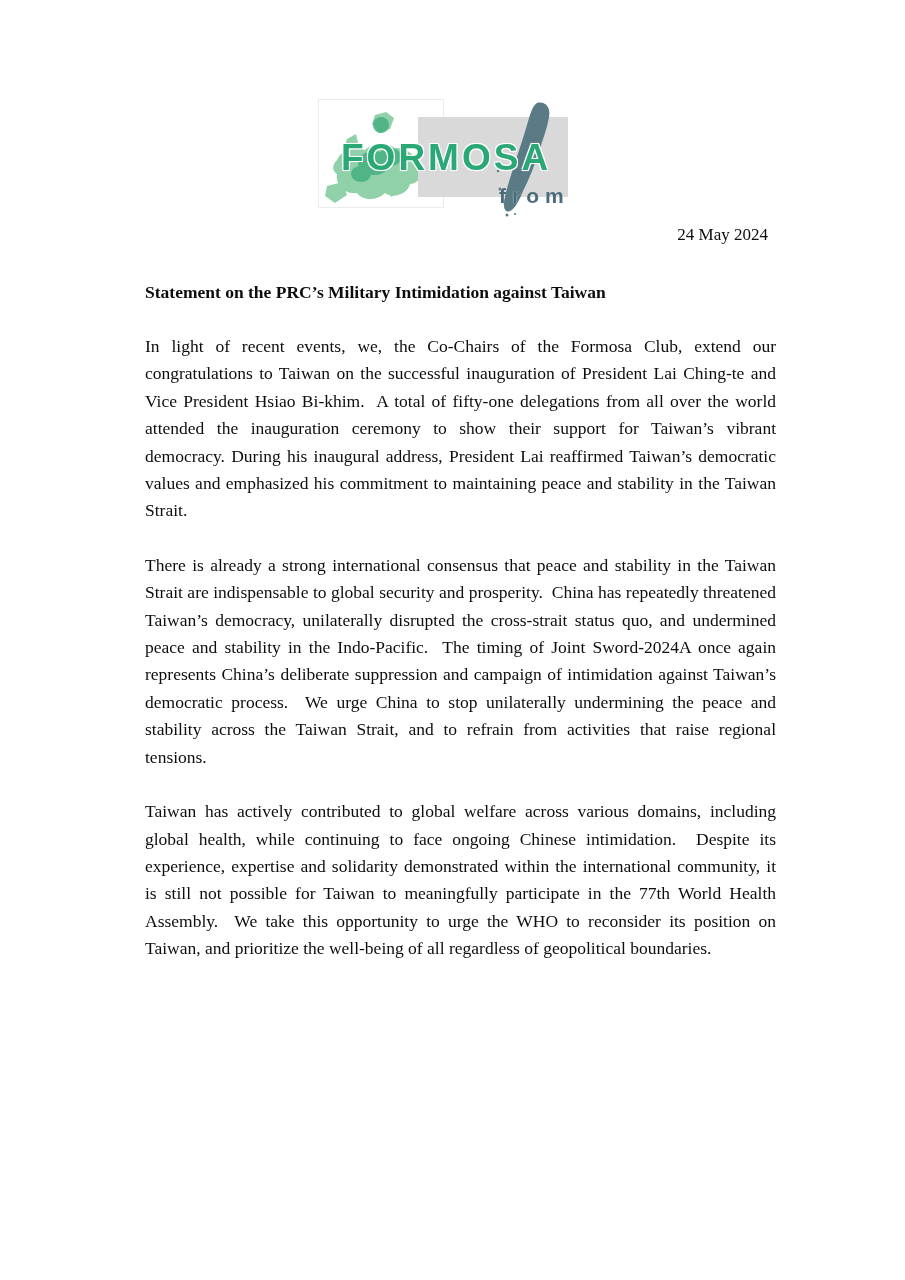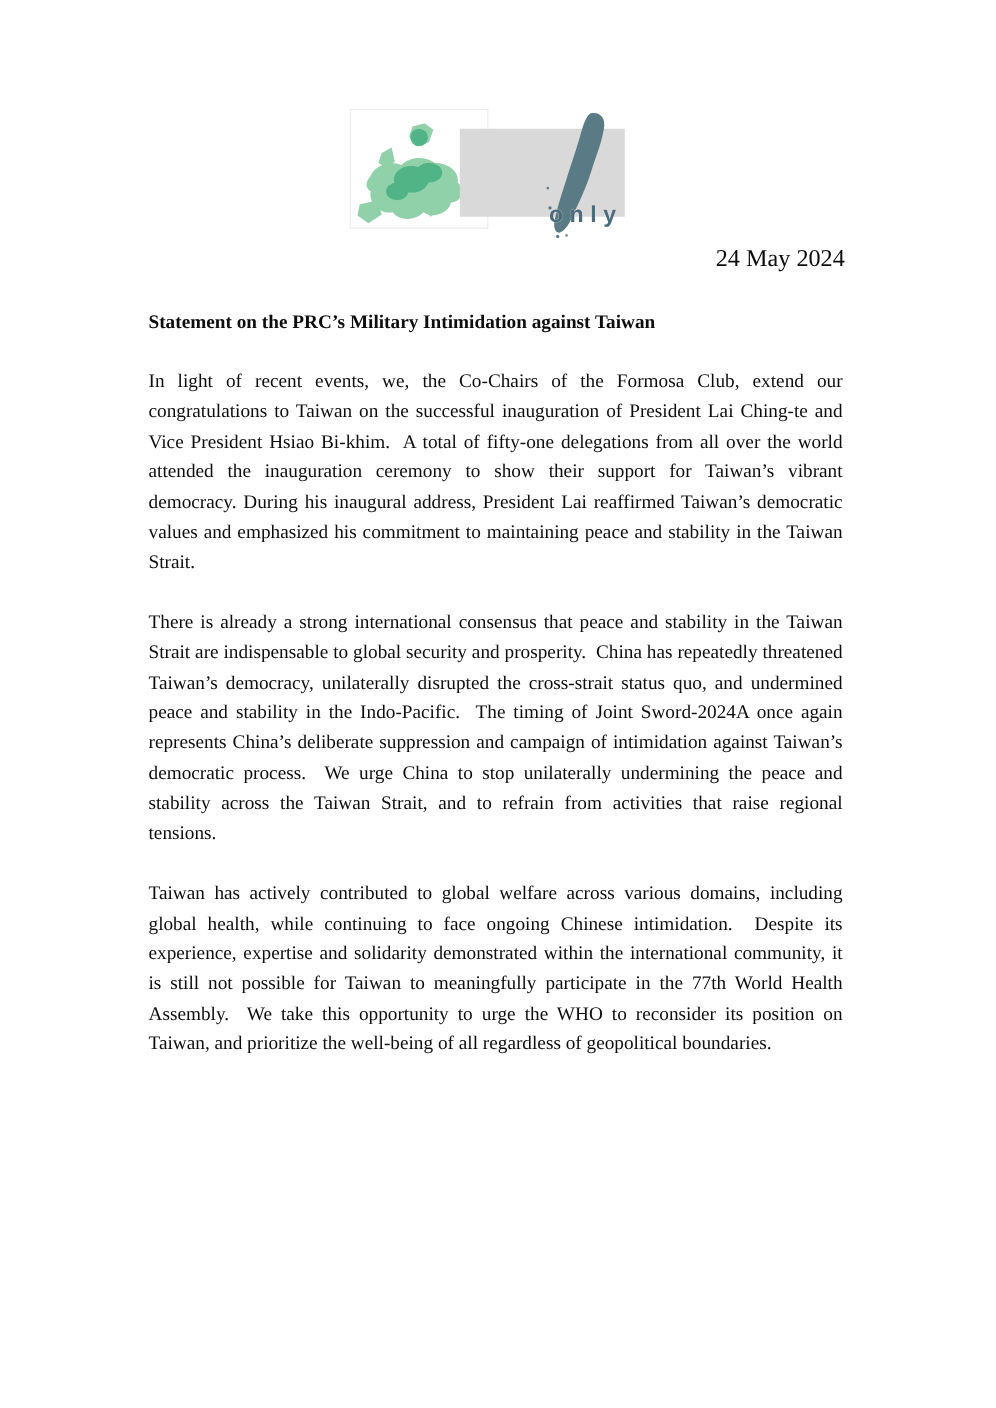--- a/index.html
+++ b/index.html
@@ -76,26 +76,26 @@
     color: #4a6b7c;
     white-space: nowrap;
     text-shadow: 0 0 1px #ffffff;
   }
 
   
   .date-line {
     position: absolute;
     right: 137px;
     top: 221px;
-    font-size: 22px;
+    font-size: 17px;
     line-height: 27px;
   }
   .content {
     position: absolute;
-    left: 135px;
+    left: 145px;
     top: 279px;
     width: 631px;
   }
   .doc-title {
     font-size: 17.5px;
     font-weight: bold;
     line-height: 27px;
     margin: 0 0 27px 0;
   }
   .para {
@@ -135,21 +135,22 @@
   <svg class="taiwan-map" viewBox="0 0 68 116" xmlns="http://www.w3.org/2000/svg" aria-hidden="true">
     <g fill="#5a7a85">
       <path d="M42,2 C50,0 56,6 54,16 C52,28 48,38 44,50 C40,64 34,78 28,90 C25,98 20,108 15,110 C11,112 8,108 9,100 C11,90 14,80 18,68 C23,52 28,38 32,24 C35,14 37,5 42,2 Z"></path>
       <circle cx="12" cy="114" r="1.5"></circle>
       <circle cx="20" cy="113" r="1.1"></circle>
       <circle cx="5" cy="88" r="1.5"></circle>
       <circle cx="3" cy="70" r="1.2"></circle>
     </g>
   </svg>
 
-  <div class="club-wordmark">only</div>
+  <div class="formosa-wordmark">FORMOSA</div>
+  <div class="club-wordmark">from</div>
 </div>
 
 <div class="date-line">24 May 2024</div>
 
 <div class="content">
   <div class="doc-title">Statement on the PRC’s Military Intimidation against Taiwan</div>
   <p class="para">In light of recent events, we, the Co-Chairs of the Formosa Club, extend our congratulations to Taiwan on the successful inauguration of President Lai Ching-te and Vice President Hsiao Bi-khim.  A total of fifty-one delegations from all over the world attended the inauguration ceremony to show their support for Taiwan’s vibrant democracy. During his inaugural address, President Lai reaffirmed Taiwan’s democratic values and emphasized his commitment to maintaining peace and stability in the Taiwan Strait.</p>
   <p class="para">There is already a strong international consensus that peace and stability in the Taiwan Strait are indispensable to global security and prosperity.  China has repeatedly threatened Taiwan’s democracy, unilaterally disrupted the cross-strait status quo, and undermined peace and stability in the Indo-Pacific.  The timing of Joint Sword-2024A once again represents China’s deliberate suppression and campaign of intimidation against Taiwan’s democratic process.  We urge China to stop unilaterally undermining the peace and stability across the Taiwan Strait, and to refrain from activities that raise regional tensions.</p>
   <p class="para">Taiwan has actively contributed to global welfare across various domains, including global health, while continuing to face ongoing Chinese intimidation.  Despite its experience, expertise and solidarity demonstrated within the international community, it is still not possible for Taiwan to meaningfully participate in the 77th World Health Assembly.  We take this opportunity to urge the WHO to reconsider its position on Taiwan, and prioritize the well-being of all regardless of geopolitical boundaries.</p>
 </div>

